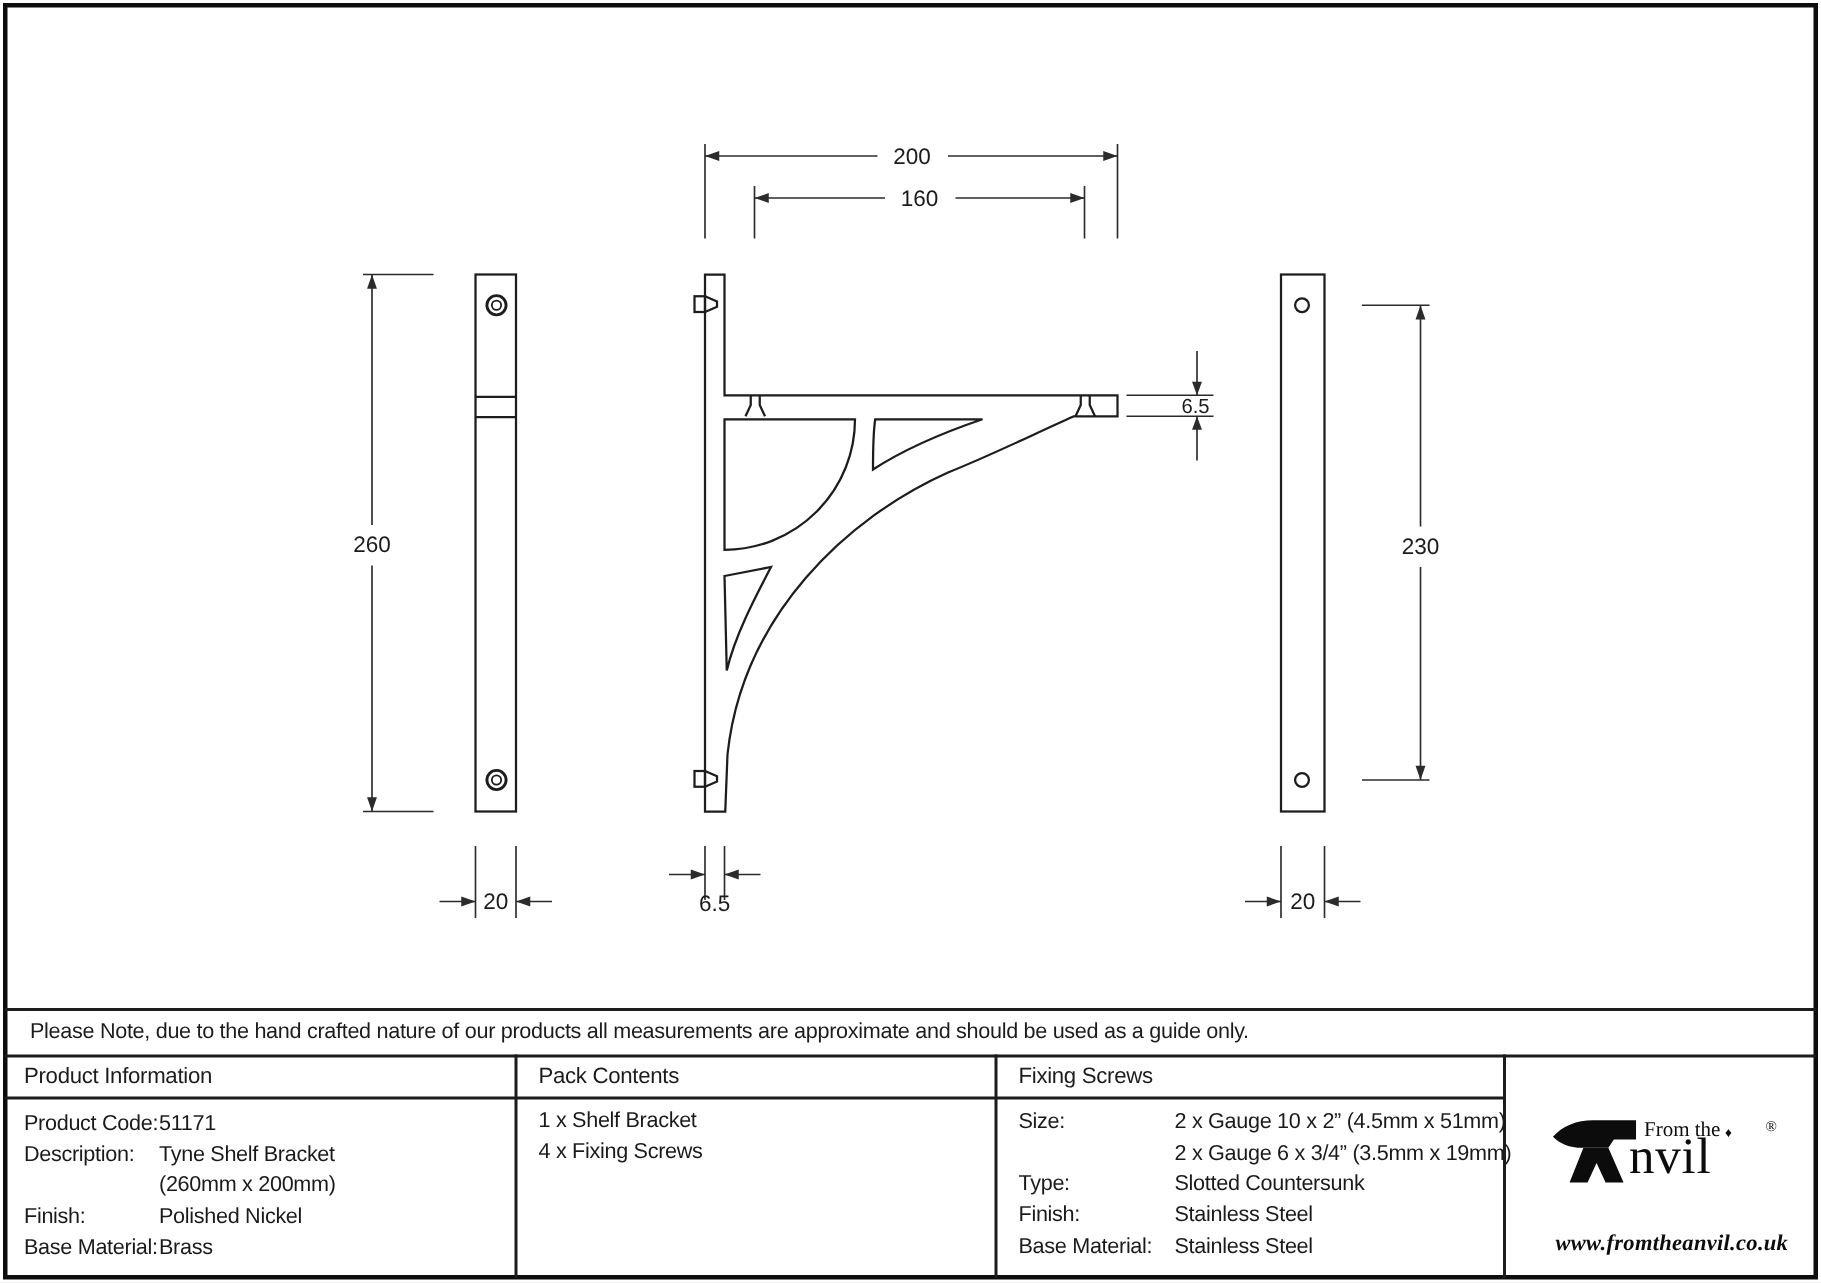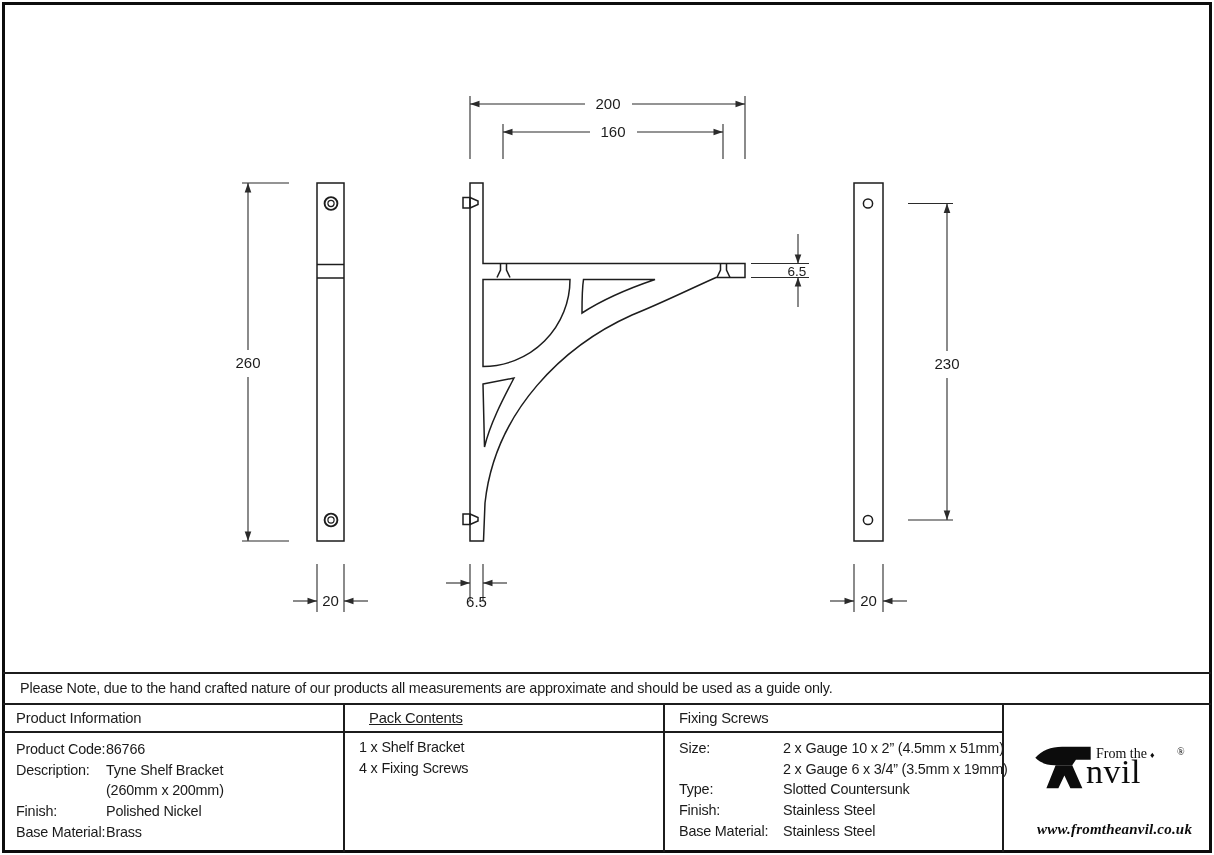--- a/index.html
+++ b/index.html
@@ -171,26 +171,26 @@
   <div class="hline" style="left:3px;top:672px;width:1208px;"></div>
   <div class="hline" style="left:3px;top:703px;width:1208px;"></div>
   <div class="hline" style="left:3px;top:731px;width:999px;"></div>
   <div class="vline" style="left:343px;top:703px;height:149px;"></div>
   <div class="vline" style="left:663px;top:703px;height:149px;"></div>
   <div class="vline" style="left:1002px;top:703px;height:149px;"></div>
 
   <div class="txt" style="left:20px;top:680px;">Please Note, due to the hand crafted nature of our products all measurements are approximate and should be used as a guide only.</div>
 
   <div class="txt hdr" style="left:16px;top:710px;">Product Information</div>
-  <div class="txt hdr" style="left:369px;top:710px;text-decoration:underline;">Pack Contents</div>
+  <div class="txt hdr" style="left:359px;top:710px;">Pack Contents</div>
   <div class="txt hdr" style="left:679px;top:710px;">Fixing Screws</div>
 
   <div class="col pi" style="left:16px;top:739px;width:325px;">
     <div class="trow">
-      <span class="tlabel">Product Code:</span><span class="tvalue">86766</span>
+      <span class="tlabel">Product Code:</span><span class="tvalue">51171</span>
     </div>
     <div class="trow">
       <span class="tlabel">Description:</span><span class="tvalue">Tyne Shelf Bracket</span>
     </div>
     <div class="trow">
       <span class="tlabel"></span><span class="tvalue">(260mm x 200mm)</span>
     </div>
     <div class="trow">
       <span class="tlabel">Finish:</span><span class="tvalue">Polished Nickel</span>
     </div>

